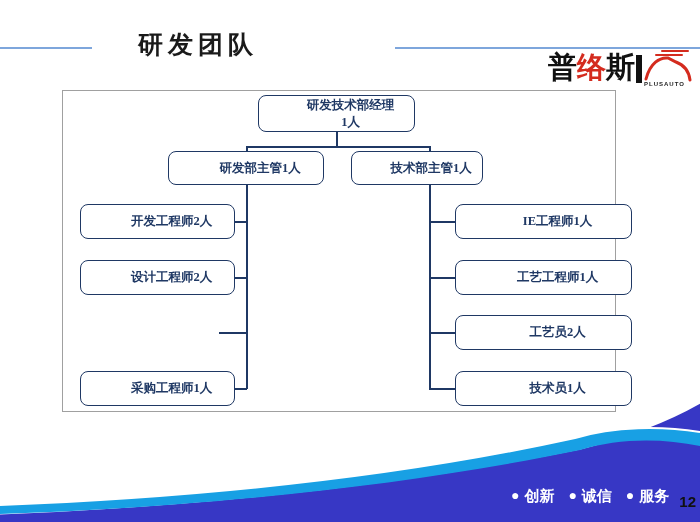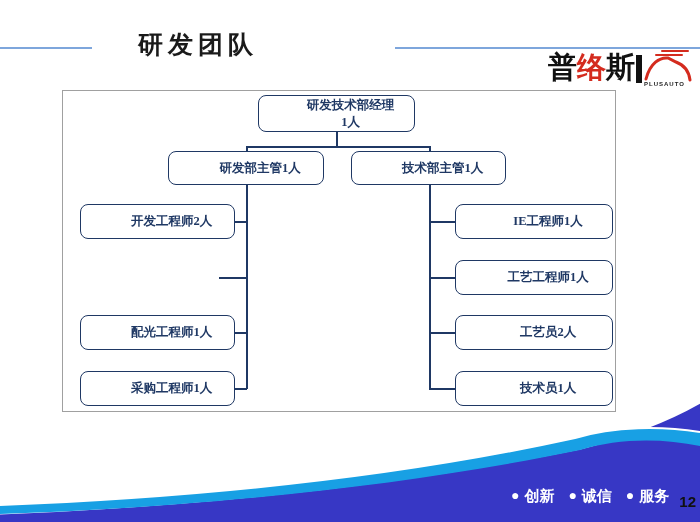--- a/index.html
+++ b/index.html
@@ -28,23 +28,23 @@
     border:1.5px solid #a0a0a0;background:transparent;}
   .obox{
     position:absolute;background:#fff;border:1.5px solid #1f3864;border-radius:8px;
     color:#1f3864;font-weight:bold;font-size:12.5px;
     font-family:"Liberation Serif","DejaVu Serif",serif;
     display:flex;flex-direction:column;align-items:center;justify-content:center;
     text-align:right;line-height:1.3;box-sizing:border-box;padding-left:28px;
   }
   #root-box{left:258px;top:95px;width:157px;height:37px;}
   #mgr-left{left:168px;top:151px;width:156px;height:34px;}
-  #mgr-right{left:351px;top:151px;width:155px;height:34px;}
+  #mgr-right{left:351px;top:151px;width:132px;height:34px;}
   .leaf-left{left:80px;width:155px;height:35px;}
-  .leaf-right{left:455px;width:158px;height:35px;}
+  .leaf-right{left:455px;width:177px;height:35px;}
   .conn{position:absolute;background:#1f3864;}
   
   #footer-wave{position:absolute;left:0;top:390px;width:700px;height:132px;}
   #footer-text{
     position:absolute;right:4px;top:482px;display:flex;align-items:center;
     font-family:"Liberation Serif","DejaVu Serif",serif;
     font-weight:bold;font-size:15px;color:#ffffff;white-space:nowrap;
   }
   .bullet{font-size:14px;margin:0 5px 0 14px;color:#ffffff;}
   #page-number{color:#111111;margin-left:10px;font-family:"Liberation Sans",sans-serif;margin-top:11px;}
@@ -95,22 +95,22 @@
   <div id="mgr-left" class="obox">
     <span>研发部主管1人</span>
   </div>
   <div id="mgr-right" class="obox">
     <span>技术部主管1人</span>
   </div>
 
   <div class="obox leaf-left" style="top:204px">
     <span>开发工程师2人</span>
   </div>
-  <div class="obox leaf-left" style="top:315px">
-    <span>配光工程师1人</span>
+  <div class="obox leaf-left" style="top:260px">
+    <span>设计工程师2人</span>
   </div>
   <div class="obox leaf-left" style="top:371px">
     <span>采购工程师1人</span>
   </div>
 
   <div class="obox leaf-right" style="top:204px">
     <span>IE工程师1人</span>
   </div>
   <div class="obox leaf-right" style="top:260px">
     <span>工艺工程师1人</span>

